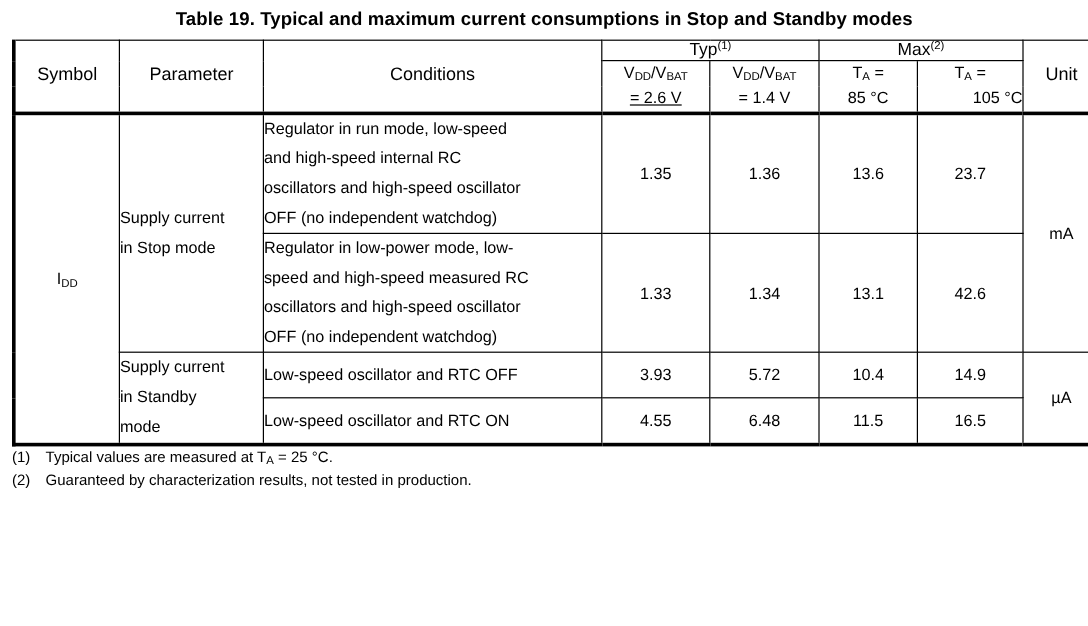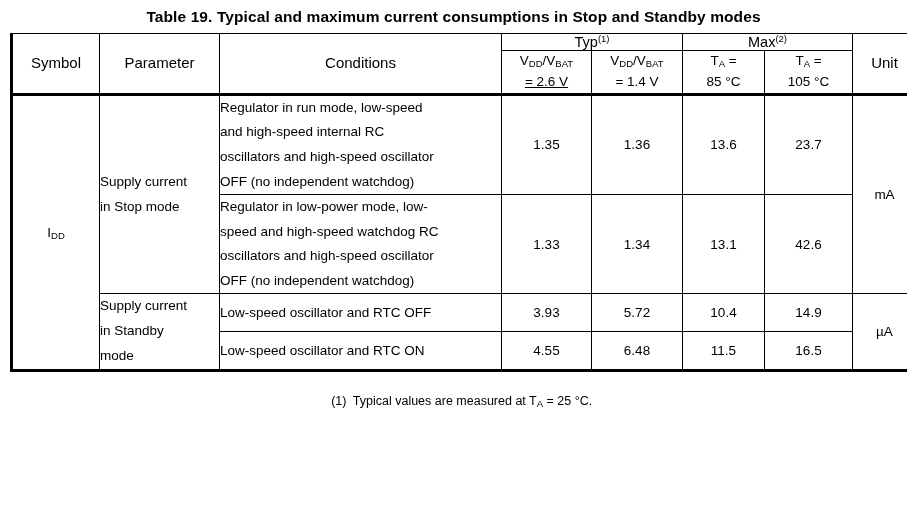--- a/index.html
+++ b/index.html
@@ -98,24 +98,23 @@
   .unit-cell {
     text-align: center;
     font-size: 13.5px;
   }
   .sym-cell {
     text-align: center;
     font-size: 13.5px;
   }
   .footnotes {
     margin-left: 10px;
-    margin-top: 20px;
+    margin-top: 0;
     font-size: 12.5px;
     line-height: 1.5;
-    text-align: center;
   }
   .footnote-row {
     display: block;
     white-space: nowrap;
   }
   .fn-num {
     display: inline-block;
     width: 28px;
   }
 </style>
@@ -178,21 +177,21 @@
       <tr>
         <td class="hdr-two-line thick-bottom" style="border-top:none;text-decoration:underline;">
           <span>= 2.6 V</span>
         </td>
         <td class="hdr-two-line thick-bottom" style="border-top:none;">
           <span>= 1.4 V</span>
         </td>
         <td class="hdr-two-line thick-bottom" style="border-top:none;">
           <span>85 °C</span>
         </td>
-        <td class="hdr-two-line thick-bottom" style="border-top:none;">
+        <td class="hdr-two-line thick-bottom" style="border-top:none;text-align:right;">
           <span>105 °C</span>
         </td>
       </tr>
 
       <tr>
         <td rowspan="4" class="sym-cell outer-left outer-bottom">
           <span>I</span><sub>DD</sub>
         </td>
         <td rowspan="2" class="param-cell">
           <div>Supply current</div>
@@ -207,21 +206,21 @@
         <td class="val-cell">1.35</td>
         <td class="val-cell">1.36</td>
         <td class="val-cell">13.6</td>
         <td class="val-cell">23.7</td>
         <td rowspan="2" class="unit-cell outer-right">mA</td>
       </tr>
 
       <tr>
         <td class="cond-cell">
           <div>Regulator in low-power mode, low-</div>
-          <div>speed and high-speed watchdog RC</div>
+          <div>speed and high-speed measured RC</div>
           <div>oscillators and high-speed oscillator</div>
           <div>OFF (no independent watchdog)</div>
         </td>
         <td class="val-cell">1.33</td>
         <td class="val-cell">1.34</td>
         <td class="val-cell">13.1</td>
         <td class="val-cell">42.6</td>
       </tr>
 
       <tr>
@@ -249,15 +248,18 @@
         <td class="val-cell outer-bottom">11.5</td>
         <td class="val-cell outer-bottom">16.5</td>
       </tr>
     </tbody>
   </table>
 
   <div class="footnotes">
     <div class="footnote-row">
       <span class="fn-num">(1)</span><span>Typical values are measured at T</span><sub>A</sub><span> = 25 °C.</span>
     </div>
+    <div class="footnote-row">
+      <span class="fn-num">(2)</span><span>Guaranteed by characterization results, not tested in production.</span>
+    </div>
   </div>
 
 </div>
 
 </body></html>

